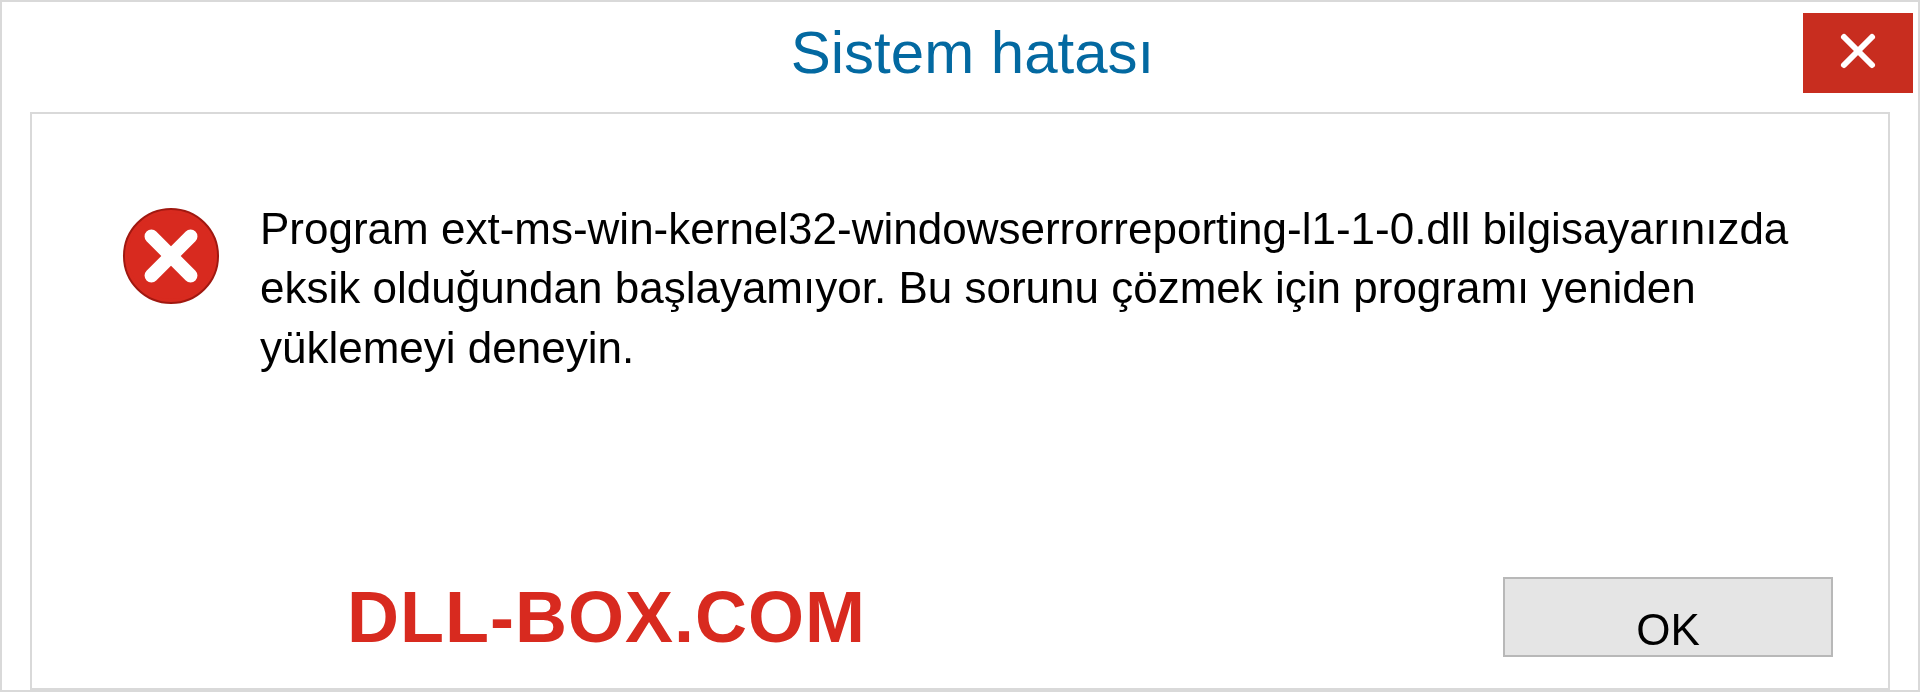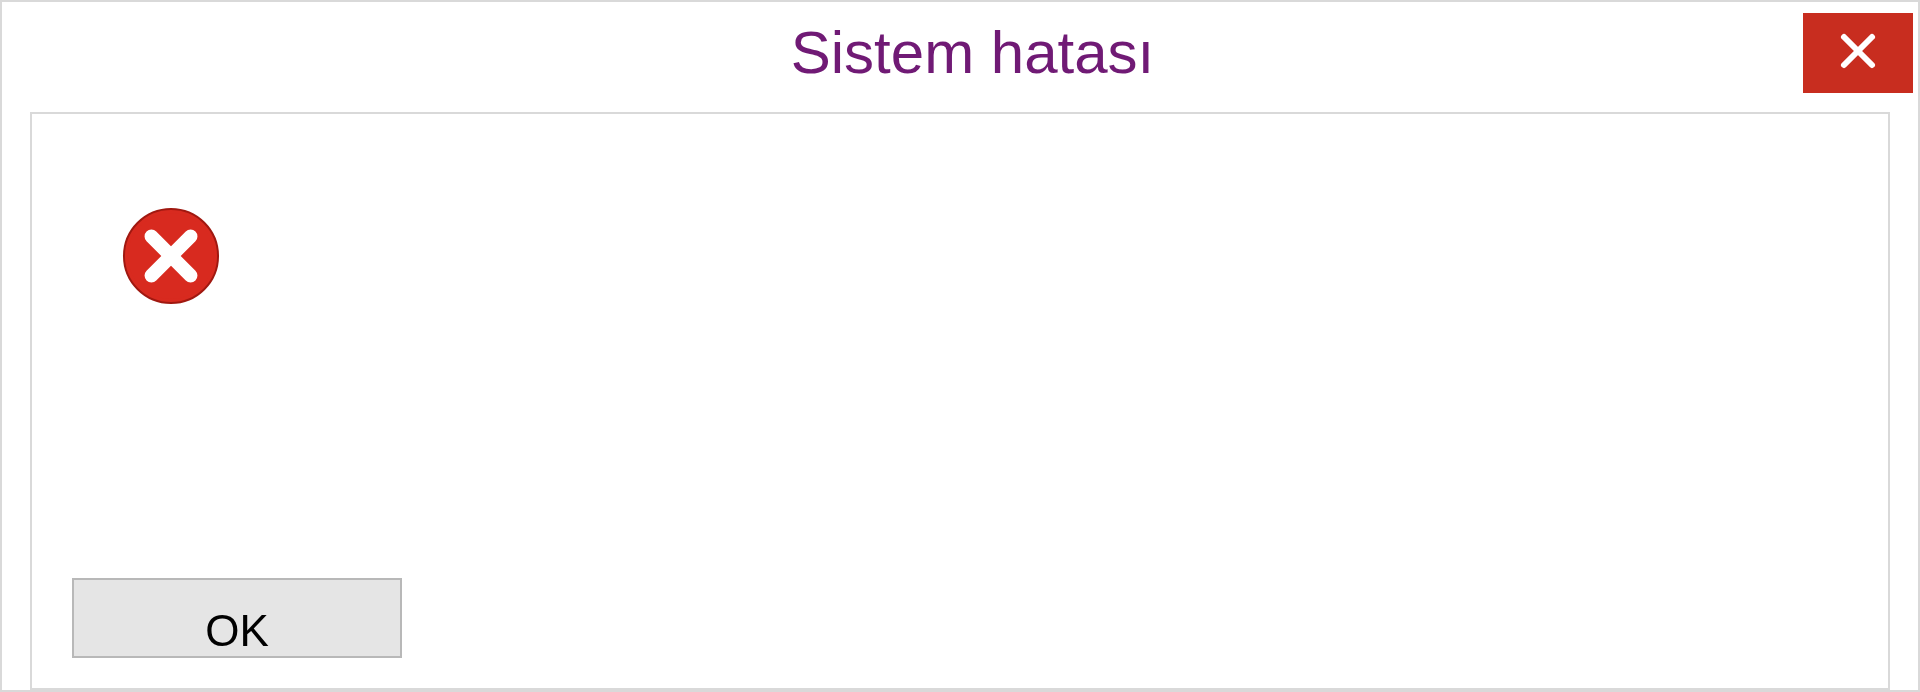--- a/index.html
+++ b/index.html
@@ -26,21 +26,21 @@
       display: flex;
       align-items: center;
       justify-content: space-between;
       height: 100px;
       background: #ffffff;
       padding: 0 0 0 40px;
       position: relative;
     }
     .title-text {
       font-size: 60px;
-      color: #701a75;
+      color: #0369a1;
       font-weight: 400;
       margin-left: auto;
       margin-right: auto;
       padding-left: 100px;
     }
     .close-button {
       width: 110px;
       height: 80px;
       background: #c82d1f;
       display: flex;
@@ -137,21 +137,23 @@
   <div class="content-area">
     <div class="message-row">
       <div class="error-icon">
         <svg viewBox="0 0 100 100">
           <circle cx="50" cy="50" r="48" fill="#d82a1f" stroke="#a01810" stroke-width="2"></circle>
           <circle cx="50" cy="50" r="44" fill="#d82a1f"></circle>
           <line x1="30" y1="30" x2="70" y2="70" stroke="#ffffff" stroke-width="14" stroke-linecap="round"></line>
           <line x1="70" y1="30" x2="30" y2="70" stroke="#ffffff" stroke-width="14" stroke-linecap="round"></line>
         </svg>
       </div>
+      <div class="message-text">Program ext-ms-win-kernel32-windowserrorreporting-l1-1-0.dll bilgisayarınızda eksik olduğundan başlayamıyor. Bu sorunu çözmek için programı yeniden yüklemeyi deneyin.</div>
     </div>
 
     <div class="footer-row">
+      <div class="brand-text">DLL-BOX.COM</div>
       <div class="ok-button">
         <span>OK</span>
       </div>
     </div>
   </div>
 </div>
 
 </body></html>

